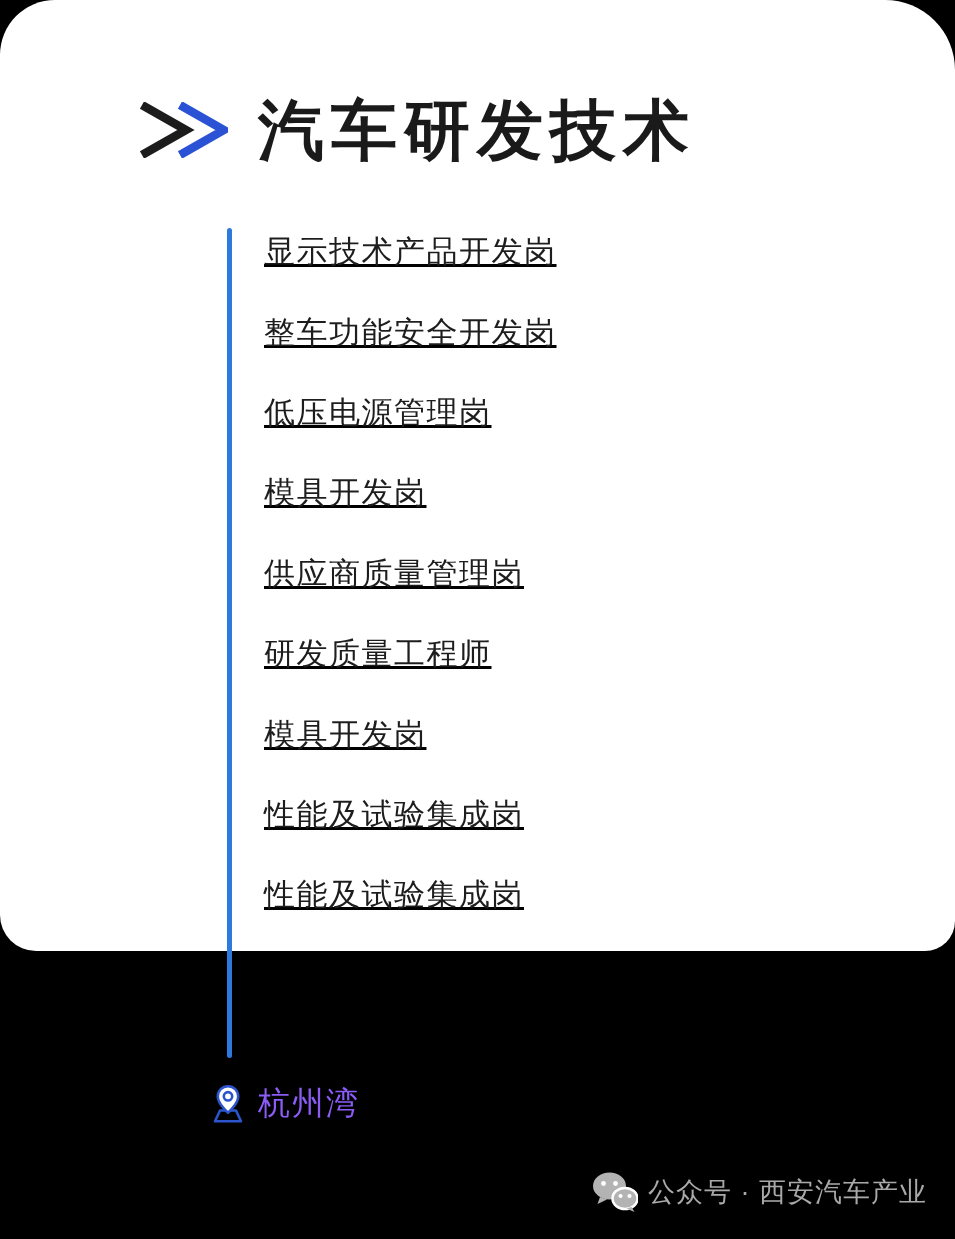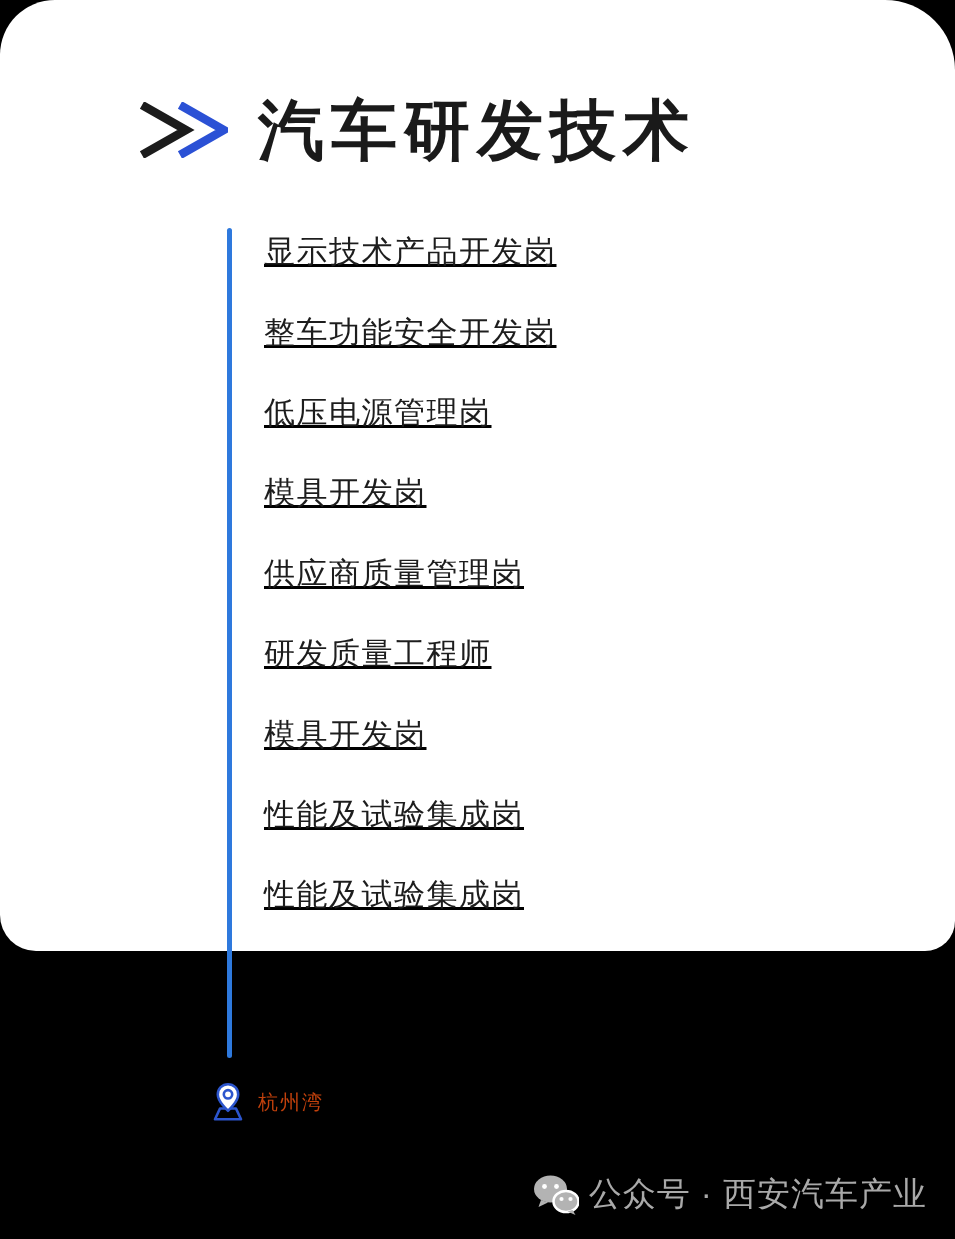--- a/index.html
+++ b/index.html
@@ -71,37 +71,37 @@
   .location {
     position: absolute;
     left: 211px;
     top: 1082px;
     display: flex;
     align-items: center;
     gap: 13px;
   }
   .pin-icon { width: 34px; height: 40px; flex: 0 0 auto; }
   .location-label {
-    font-size: 20px;
-    color: #c2410c;
+    font-size: 32px;
+    color: #8b5cf6;
     letter-spacing: 2px;
     white-space: nowrap;
   }
 
   .watermark {
     position: absolute;
     top: 1172px;
     right: 28px;
     display: flex;
     align-items: center;
     gap: 10px;
   }
   .wechat-icon { width: 46px; height: 40px; flex: 0 0 auto; }
   .watermark-label {
-    font-size: 33px;
+    font-size: 27px;
     color: #a9a9a9;
     letter-spacing: 1px;
     white-space: nowrap;
   }
 </style>
 </head>
 <body>
 
 <div class="stage">
   <div class="card">

